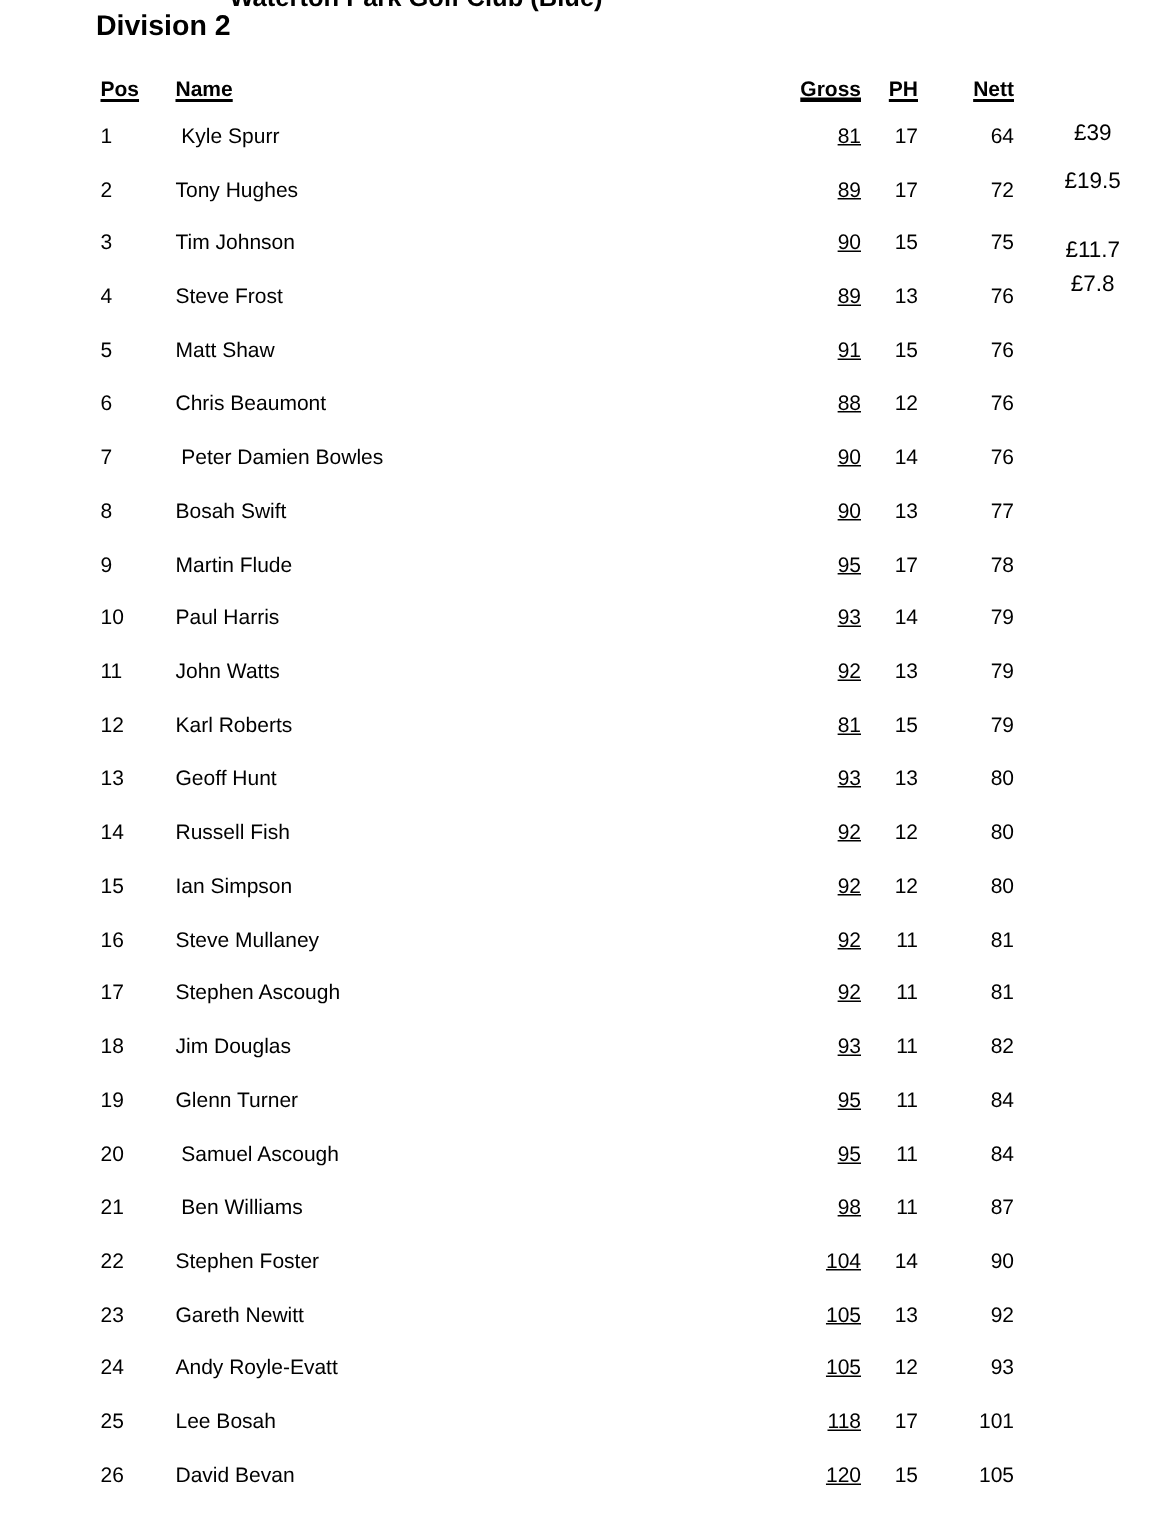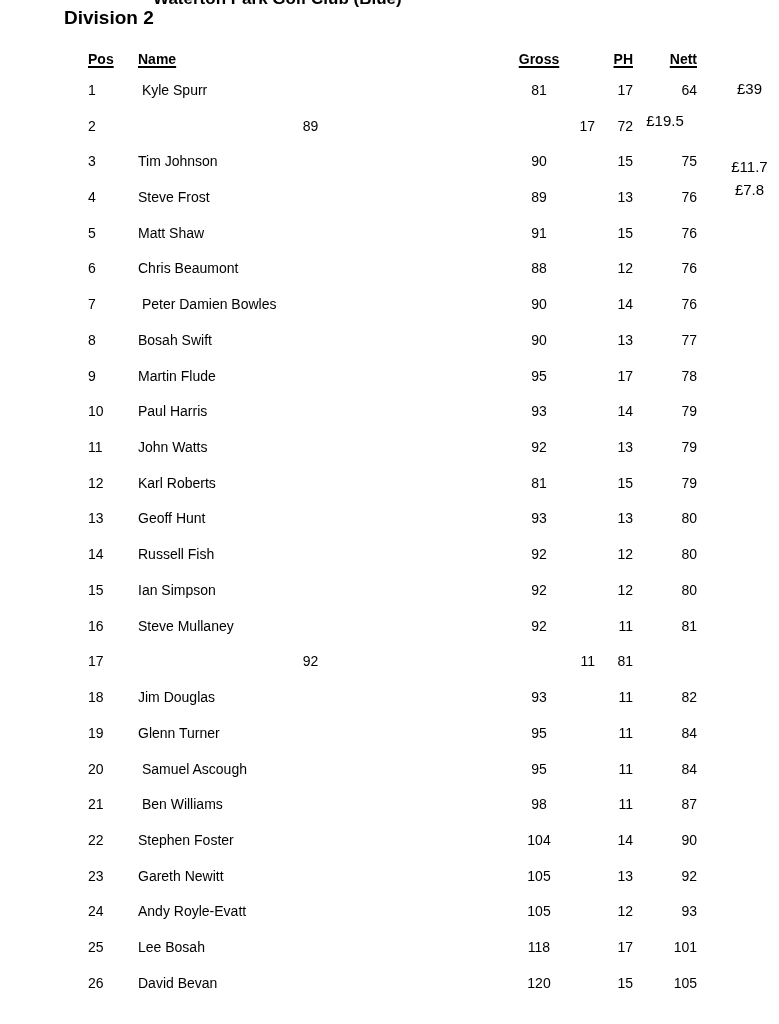--- a/index.html
+++ b/index.html
@@ -36,39 +36,39 @@
   }
   .results-table {
     position: absolute;
     left: 0;
     top: 46px;
     width: 779px;
   }
   .t-row {
     display: grid;
     grid-template-columns: 50px 345px 112px 38px 64px 105px;
-    padding-left: 88px;
+    padding-left: 67px;
     align-items: center;
     font-size: 14px;
   }
   .t-head {
     height: 26px;
     font-weight: bold;
   }
   .t-head span {
     text-decoration: underline;
     text-decoration-thickness: 1.5px;
     text-underline-offset: 2px;
   }
   .t-body .t-row {
     height: 35.72px;
   }
   .c-pos   { text-align: left; }
   .c-name  { text-align: left; white-space: pre; }
-  .c-gross { text-align: center; }
+  .c-gross { text-align: right; text-decoration: underline; }
   .c-ph    { text-align: right; }
   .c-nett  { text-align: right; }
   .c-prize { text-align: center; font-size: 15px; }
   .c-prize span { position: relative; display: inline-block; }
   .t-body .t-row:nth-child(1) .c-prize span { top: -1px; }
   .t-body .t-row:nth-child(2) .c-prize span { top: -5px; }
   .t-body .t-row:nth-child(3) .c-prize span { top: -1px; margin-top: 12px; }
   .t-body .t-row:nth-child(4) .c-prize span { top: -8px; }
 </style>
 </head>
@@ -95,20 +95,21 @@
         <div class="t-row">
     <div class="c-pos">1</div>
     <div class="c-name"> Kyle Spurr</div>
     <div class="c-gross">81</div>
     <div class="c-ph">17</div>
     <div class="c-nett">64</div>
     <div class="c-prize"><span>£39</span></div>
   </div>
         <div class="t-row">
     <div class="c-pos">2</div>
+    <div class="c-name">Tony Hughes</div>
     <div class="c-gross">89</div>
     <div class="c-ph">17</div>
     <div class="c-nett">72</div>
     <div class="c-prize"><span>£19.5</span></div>
   </div>
         <div class="t-row">
     <div class="c-pos">3</div>
     <div class="c-name">Tim Johnson</div>
     <div class="c-gross">90</div>
     <div class="c-ph">15</div>
@@ -214,20 +215,21 @@
         <div class="t-row">
     <div class="c-pos">16</div>
     <div class="c-name">Steve Mullaney</div>
     <div class="c-gross">92</div>
     <div class="c-ph">11</div>
     <div class="c-nett">81</div>
     <div class="c-prize"><span></span></div>
   </div>
         <div class="t-row">
     <div class="c-pos">17</div>
+    <div class="c-name">Stephen Ascough</div>
     <div class="c-gross">92</div>
     <div class="c-ph">11</div>
     <div class="c-nett">81</div>
     <div class="c-prize"><span></span></div>
   </div>
         <div class="t-row">
     <div class="c-pos">18</div>
     <div class="c-name">Jim Douglas</div>
     <div class="c-gross">93</div>
     <div class="c-ph">11</div>

